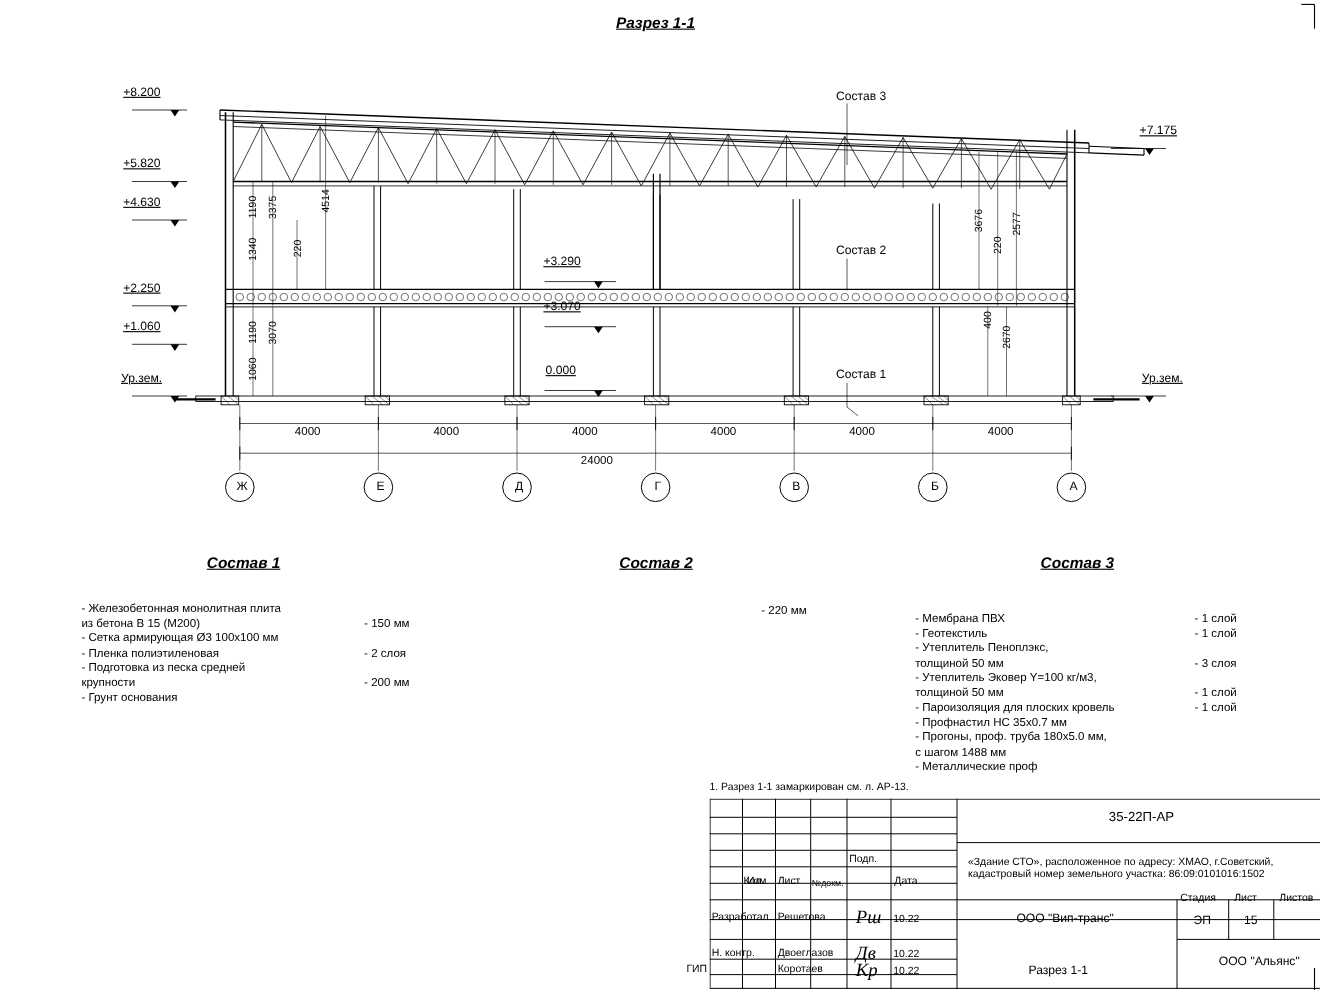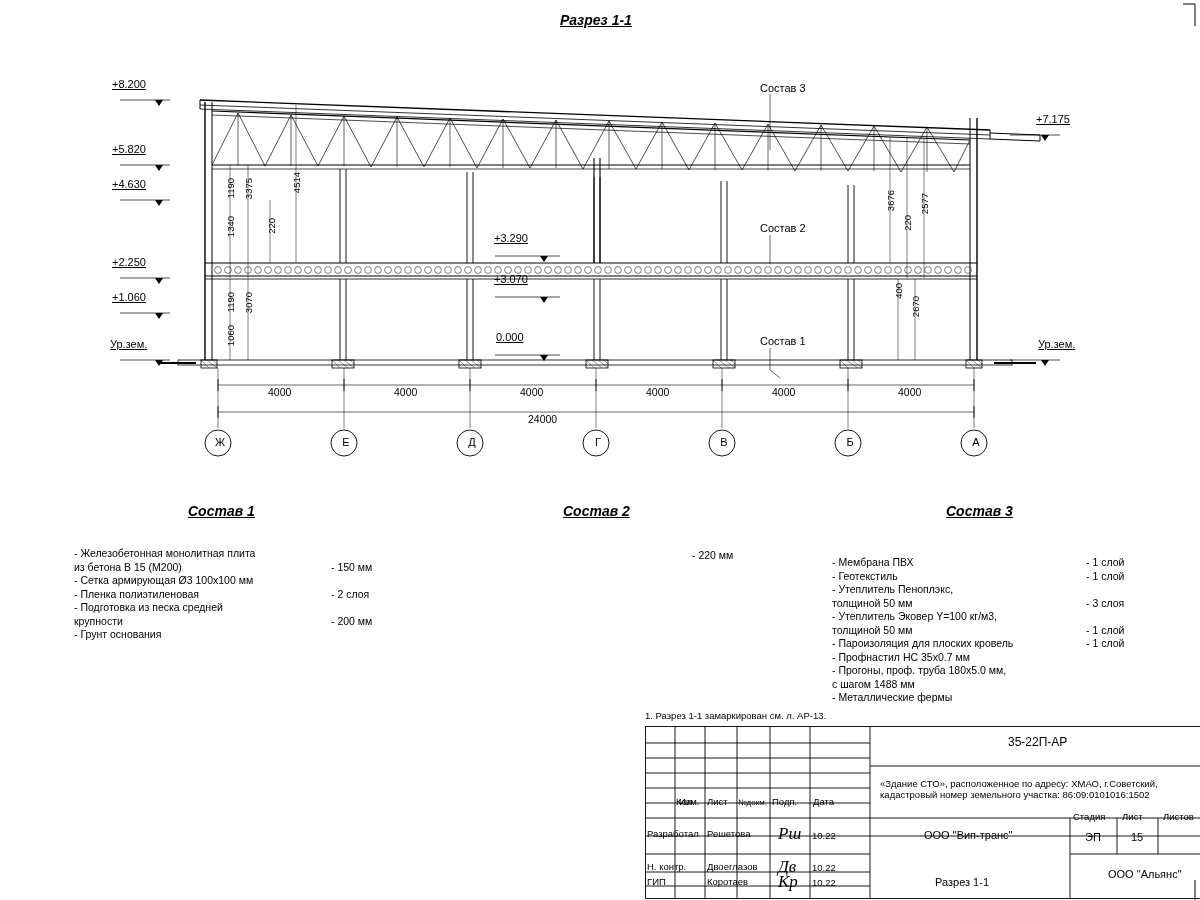--- a/index.html
+++ b/index.html
@@ -378,21 +378,21 @@
     <div class="spec">- Мембрана ПВХ</div>
     <div class="spec">- Геотекстиль</div>
     <div class="spec">- Утеплитель Пеноплэкс,</div>
     <div class="spec">  толщиной 50 мм</div>
     <div class="spec">- Утеплитель Эковер Y=100 кг/м3,</div>
     <div class="spec">  толщиной 50 мм</div>
     <div class="spec">- Пароизоляция для плоских кровель</div>
     <div class="spec">- Профнастил НС 35х0.7 мм</div>
     <div class="spec">- Прогоны, проф. труба 180х5.0 мм,</div>
     <div class="spec">  с шагом 1488 мм</div>
-    <div class="spec">- Металлические фермы</div>
+    <div class="spec">- Металлические проф</div>
   </div>
   <div class="abs" style="left:1086px;top:556px;">
     <div class="spec">- 1 слой</div>
     <div class="spec">- 1 слой</div>
     <div class="spec">&nbsp;</div>
     <div class="spec">- 3 слоя</div>
     <div class="spec">&nbsp;</div>
     <div class="spec">- 1 слой</div>
     <div class="spec">- 1 слой</div>
     <div class="spec">&nbsp;</div>
@@ -435,34 +435,34 @@
   </svg>
 
   <div class="abs big" style="left:1008px;top:735px;font-weight:normal;">35-22П-АР</div>
   <div class="abs note" style="left:880px;top:778px;">«Здание СТО», расположенное по адресу: ХМАО, г.Советский,</div>
   <div class="abs note" style="left:880px;top:789px;">кадастровый номер земельного участка: 86:09:0101016:1502</div>
 
   <div class="abs lbl9" style="left:647px;top:796px;padding-left:32px;">Изм.</div>
   <div class="abs lbl9" style="left:676px;top:796px;">Кол.</div>
   <div class="abs lbl9" style="left:707px;top:796px;">Лист</div>
   <div class="abs" style="left:738px;top:798px;font-size:8px;">№докм.</div>
-  <div class="abs lbl9" style="left:772px;top:796px;">Подп.</div>
+  <div class="abs lbl9" style="left:772px;top:776px;">Подп.</div>
   <div class="abs lbl9" style="left:813px;top:796px;">Дата</div>
 
   <div class="abs lbl9" style="left:647px;top:828px;">Разработал</div>
   <div class="abs lbl9" style="left:707px;top:828px;">Решетова</div>
   <div class="abs sig" style="left:778px;top:824px;">Рш</div>
   <div class="abs lbl9" style="left:812px;top:830px;">10.22</div>
 
   <div class="abs lbl9" style="left:647px;top:861px;">Н. контр.</div>
   <div class="abs lbl9" style="left:707px;top:861px;">Двоеглазов</div>
   <div class="abs sig" style="left:778px;top:857px;">Дв</div>
   <div class="abs lbl9" style="left:812px;top:862px;">10.22</div>
 
-  <div class="abs lbl9" style="left:647px;top:876px;">ГИП</div>
+  <div class="abs lbl9" style="left:624px;top:876px;">ГИП</div>
   <div class="abs lbl9" style="left:707px;top:876px;">Коротаев</div>
   <div class="abs sig" style="left:778px;top:872px;">Кр</div>
   <div class="abs lbl9" style="left:812px;top:877px;">10.22</div>
 
   <div class="abs lbl" style="left:924px;top:829px;">ООО "Вип-транс"</div>
   <div class="abs lbl" style="left:935px;top:876px;">Разрез 1-1</div>
 
   <div class="abs lbl9" style="left:1073px;top:811px;">Стадия</div>
   <div class="abs lbl9" style="left:1122px;top:811px;">Лист</div>
   <div class="abs lbl9" style="left:1163px;top:811px;">Листов</div>

